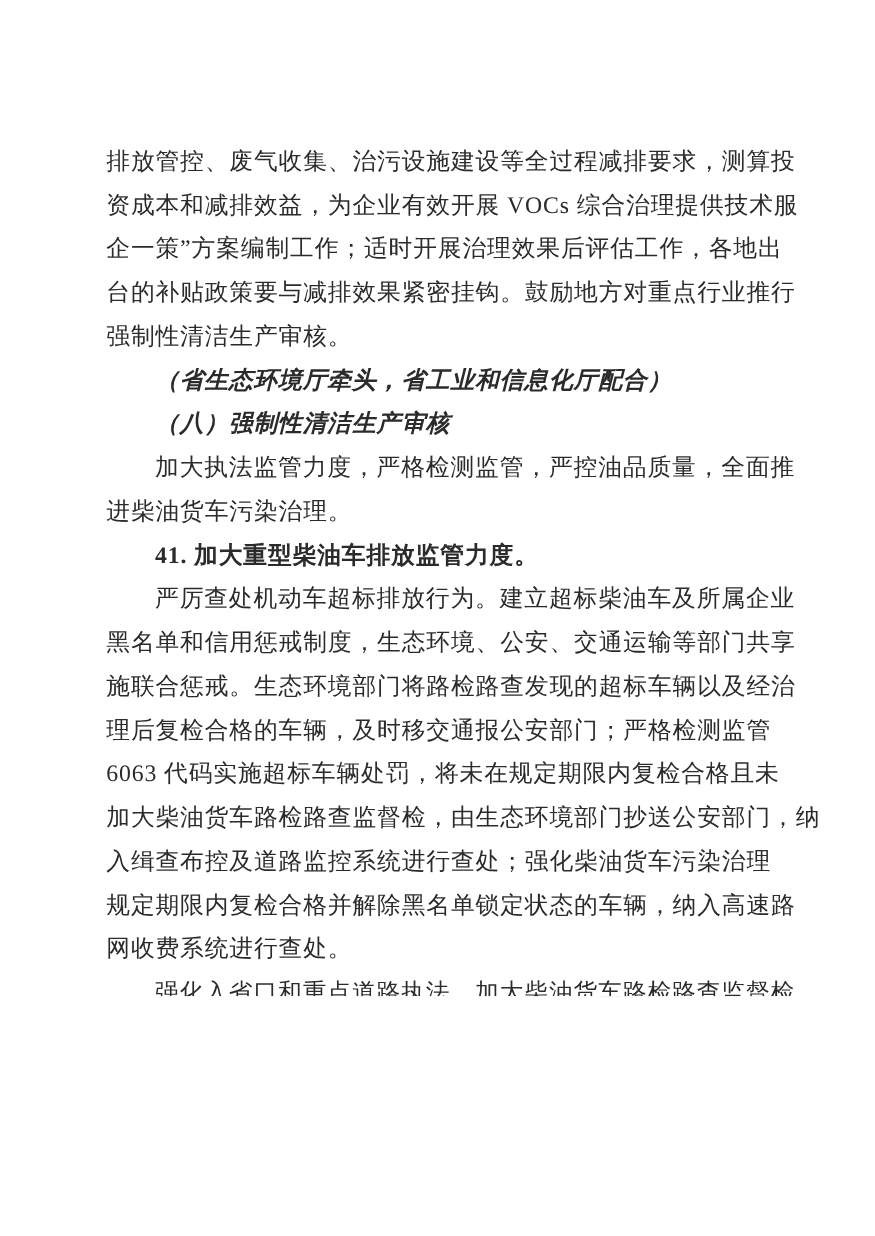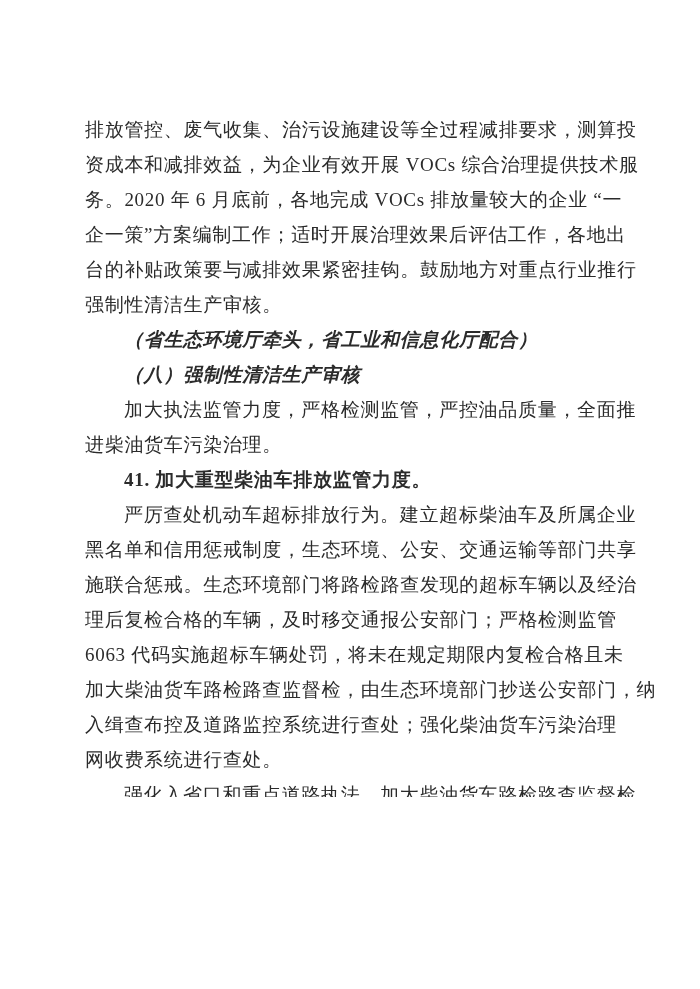--- a/index.html
+++ b/index.html
@@ -52,36 +52,36 @@
     color: #8b5cf6;
   }
 </style>
 </head>
 <body>
 
 <div class="page">
   <div class="body-block">
     <p class="line">排放管控、废气收集、治污设施建设等全过程减排要求，测算投</p>
     <p class="line">资成本和减排效益，为企业有效开展 VOCs 综合治理提供技术服</p>
-    <p class="line">务。2020 年 6 月底前，各地完成 VOCs 排放量较大的企业 “一</p>
     <p class="line">企一策”方案编制工作；适时开展治理效果后评估工作，各地出</p>
     <p class="line">台的补贴政策要与减排效果紧密挂钩。鼓励地方对重点行业推行</p>
     <p class="line">强制性清洁生产审核。</p>
     <p class="line indent kaiti">（省生态环境厅牵头，省工业和信息化厅配合）</p>
     <p class="line indent kaiti">（八）强制性清洁生产审核</p>
     <p class="line indent">加大执法监管力度，严格检测监管，严控油品质量，全面推</p>
     <p class="line">进柴油货车污染治理。</p>
     <p class="line indent bold">41. 加大重型柴油车排放监管力度。</p>
     <p class="line indent">严厉查处机动车超标排放行为。建立超标柴油车及所属企业</p>
     <p class="line">黑名单和信用惩戒制度，生态环境、公安、交通运输等部门共享</p>
     <p class="line">施联合惩戒。生态环境部门将路检路查发现的超标车辆以及经治</p>
     <p class="line">理后复检合格的车辆，及时移交通报公安部门；严格检测监管</p>
     <p class="line">6063 代码实施超标车辆处罚，将未在规定期限内复检合格且未</p>
     <p class="line">加大柴油货车路检路查监督检，由生态环境部门抄送公安部门，纳</p>
     <p class="line">入缉查布控及道路监控系统进行查处；强化柴油货车污染治理</p>
+    <p class="line">规定期限内复检合格并解除黑名单锁定状态的车辆，纳入高速路</p>
     <p class="line">网收费系统进行查处。</p>
     <p class="line indent">强化入省口和重点道路执法。加大柴油货车路检路查监督检</p>
   </div>
 
   <div class="footer">
     <span>— 24 —</span>
   </div>
 </div>
 
 </body></html>

